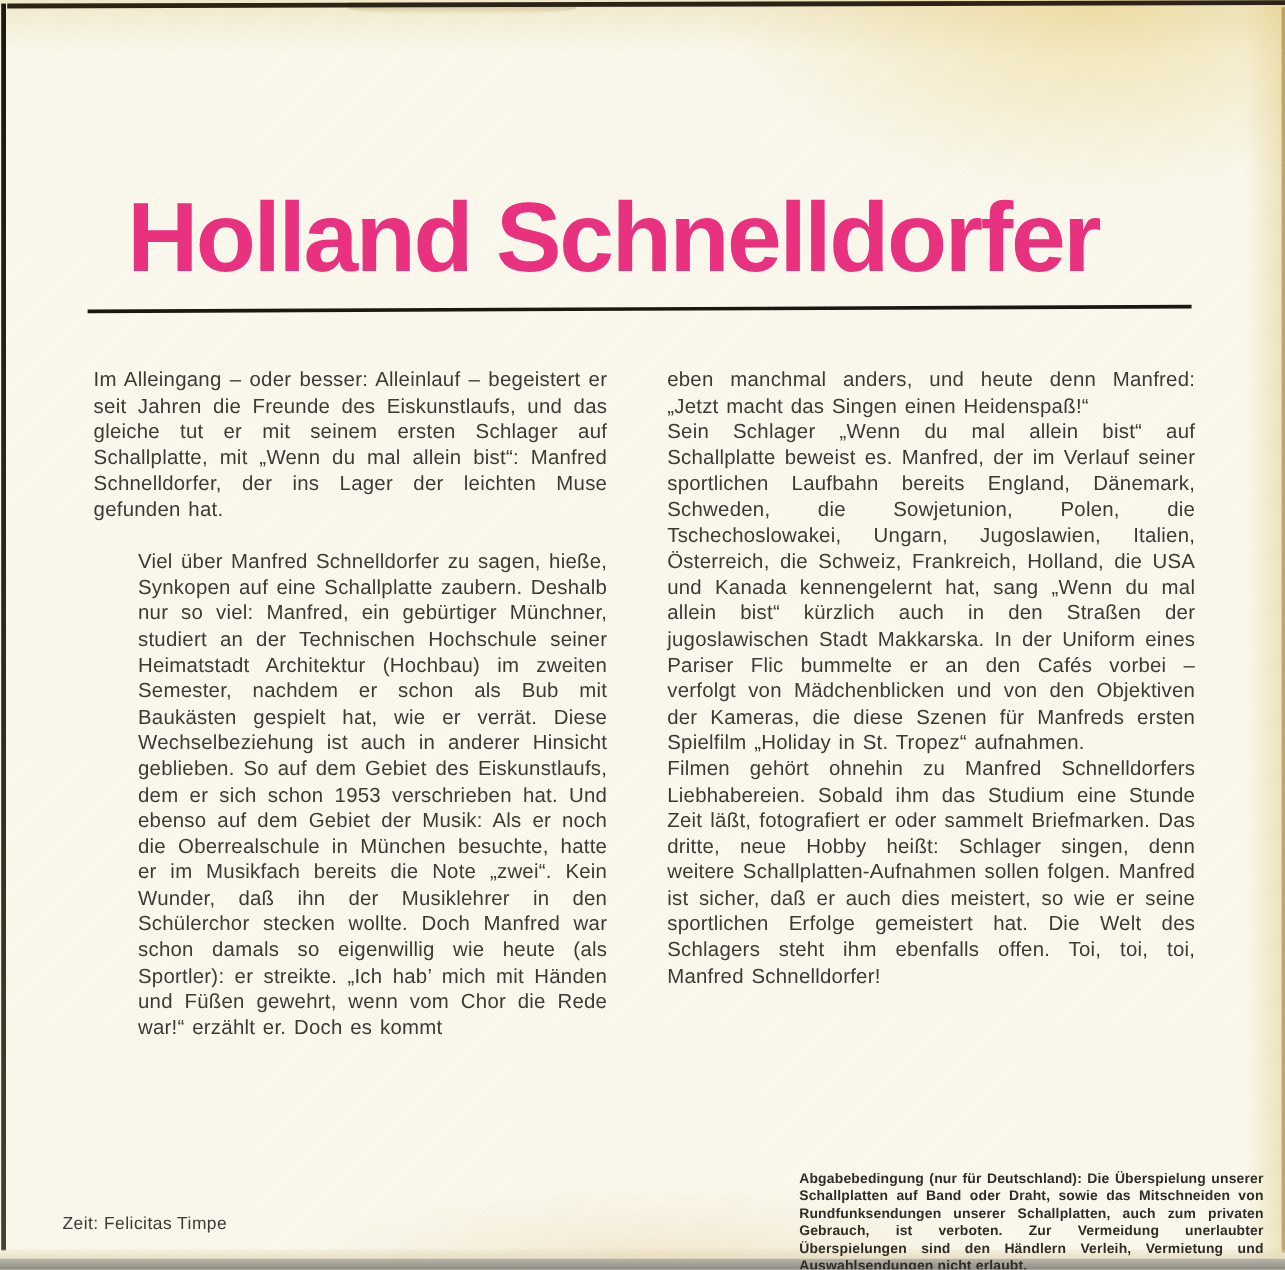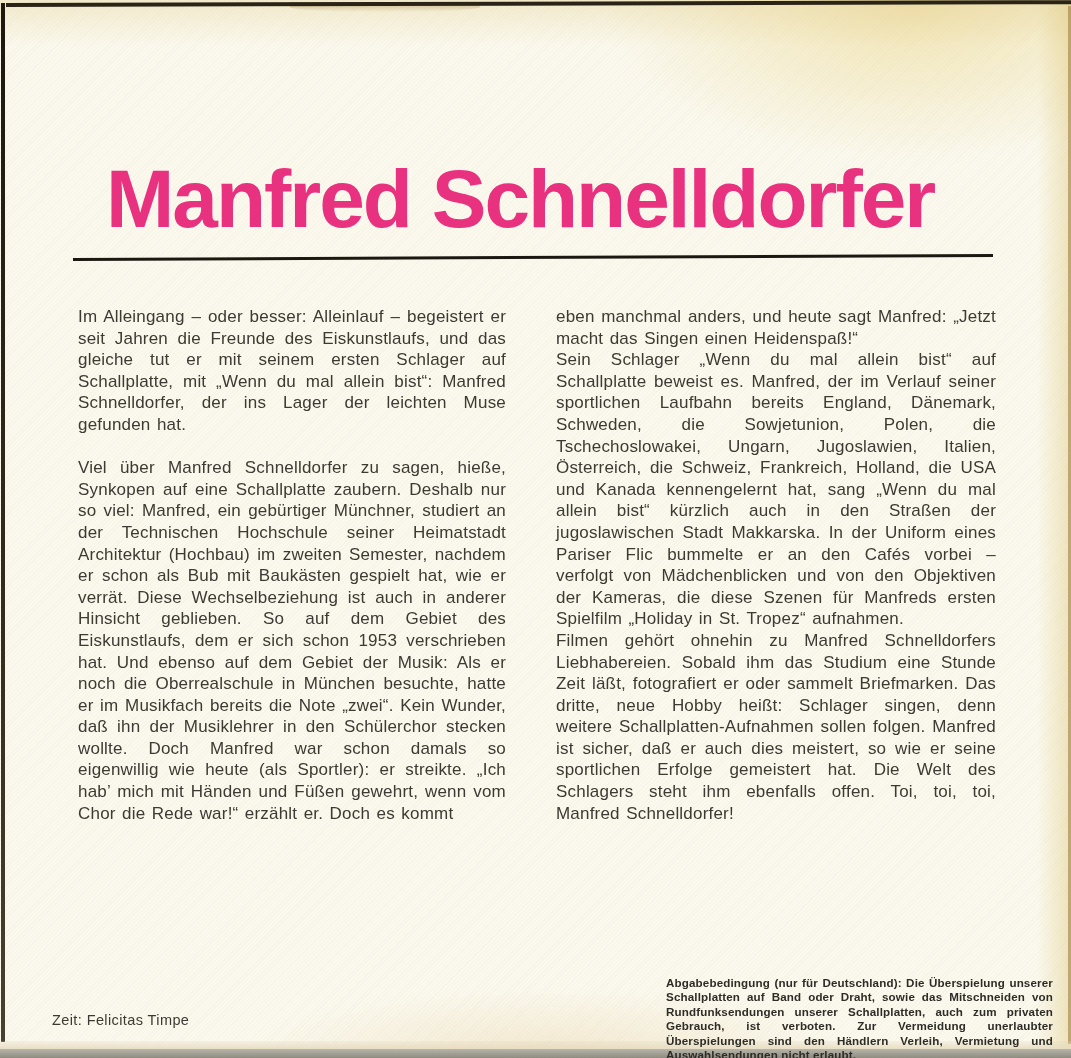--- a/index.html
+++ b/index.html
@@ -98,21 +98,21 @@
     top: 306px;
     color: #3c3a33;
     font-size: 17px;
     line-height: 21.6px;
     letter-spacing: 0.2px;
     word-spacing: 1.5px;
     text-align: justify;
   }
   .col p { margin: 0; }
   .col-left  { left: 78px;  width: 428px; }
-  .col-left p + p { margin-top: 21.6px; }
+  .col-left p + p { margin-top: 21.6px; margin-left: 37px; }
   .col-right { left: 556px; width: 440px; }
   
   .decca {
     position: absolute;
     left: 459px; top: 865px;
     width: 148px; height: 66px;
     background: #17130d;
     box-sizing: border-box;
   }
   .decca-inner {
@@ -161,29 +161,29 @@
   <div class="stain stain-topband"></div>
   <div class="stain stain-rightedge"></div>
   <div class="stain stain-bottomcenter"></div>
   <div class="stain stain-topnotch"></div>
   <div class="edge-top"></div>
   <div class="edge-left"></div>
   <div class="edge-right"></div>
   <div class="edge-bottom-torn"></div>
   <div class="edge-bottom"></div>
 
-  <h1 class="title">Manfred Schnelldorfer</h1>
+  <h1 class="title">Holland Schnelldorfer</h1>
   <div class="rule"></div>
 
   <div class="col col-left">
     <p>Im Alleingang – oder besser: Alleinlauf – begeistert er seit Jahren die Freunde des Eiskunstlaufs, und das gleiche tut er mit seinem ersten Schlager auf Schallplatte, mit „Wenn du mal allein bist“: Manfred Schnelldorfer, der ins Lager der leichten Muse gefunden hat.</p>
     <p>Viel über Manfred Schnelldorfer zu sagen, hieße, Synkopen auf eine Schallplatte zaubern. Deshalb nur so viel: Manfred, ein gebürtiger Münchner, studiert an der Technischen Hochschule seiner Heimatstadt Architektur (Hochbau) im zweiten Semester, nachdem er schon als Bub mit Baukästen gespielt hat, wie er verrät. Diese Wechselbeziehung ist auch in anderer Hinsicht geblieben. So auf dem Gebiet des Eiskunstlaufs, dem er sich schon 1953 verschrieben hat. Und ebenso auf dem Gebiet der Musik: Als er noch die Oberrealschule in München besuchte, hatte er im Musikfach bereits die Note „zwei“. Kein Wunder, daß ihn der Musiklehrer in den Schülerchor stecken wollte. Doch Manfred war schon damals so eigenwillig wie heute (als Sportler): er streikte. „Ich hab’ mich mit Händen und Füßen gewehrt, wenn vom Chor die Rede war!“ erzählt er. Doch es kommt</p>
   </div>
   <div class="col col-right">
-    <p>eben manchmal anders, und heute sagt Manfred: „Jetzt macht das Singen einen Heidenspaß!“</p>
+    <p>eben manchmal anders, und heute denn Manfred: „Jetzt macht das Singen einen Heidenspaß!“</p>
     <p>Sein Schlager „Wenn du mal allein bist“ auf Schallplatte beweist es. Manfred, der im Verlauf seiner sportlichen Laufbahn bereits England, Dänemark, Schweden, die Sowjetunion, Polen, die Tschechoslowakei, Ungarn, Jugoslawien, Italien, Österreich, die Schweiz, Frankreich, Holland, die USA und Kanada kennengelernt hat, sang „Wenn du mal allein bist“ kürzlich auch in den Straßen der jugoslawischen Stadt Makkarska. In der Uniform eines Pariser Flic bummelte er an den Cafés vorbei – verfolgt von Mädchenblicken und von den Objektiven der Kameras, die diese Szenen für Manfreds ersten Spielfilm „Holiday in St. Tropez“ aufnahmen.</p>
     <p>Filmen gehört ohnehin zu Manfred Schnelldorfers Liebhabereien. Sobald ihm das Studium eine Stunde Zeit läßt, fotografiert er oder sammelt Briefmarken. Das dritte, neue Hobby heißt: Schlager singen, denn weitere Schallplatten-Aufnahmen sollen folgen. Manfred ist sicher, daß er auch dies meistert, so wie er seine sportlichen Erfolge gemeistert hat. Die Welt des Schlagers steht ihm ebenfalls offen. Toi, toi, toi, Manfred Schnelldorfer!</p>
   </div>
 
 
   <p class="legal">Abgabebedingung (nur für Deutschland): Die Überspielung unserer Schallplatten auf Band oder Draht, sowie das Mitschneiden von Rundfunksendungen unserer Schallplatten, auch zum privaten Gebrauch, ist verboten. Zur Vermeidung unerlaubter Überspielungen sind den Händlern Verleih, Vermietung und Auswahlsendungen nicht erlaubt.</p>
   <p class="credit">Zeit: Felicitas Timpe</p>
 
 </div>
 

